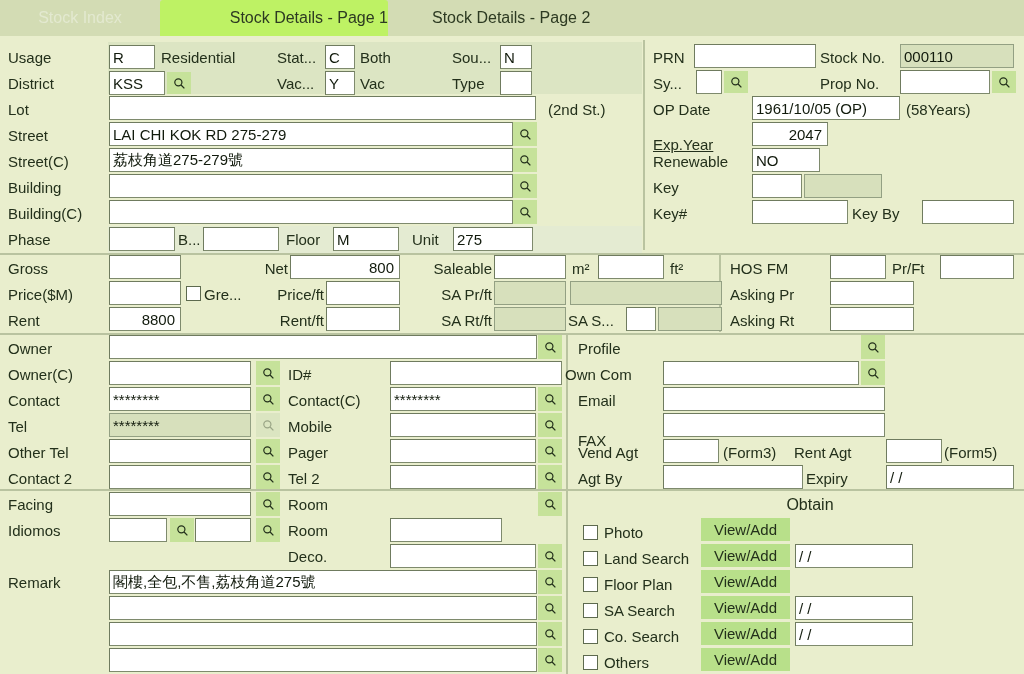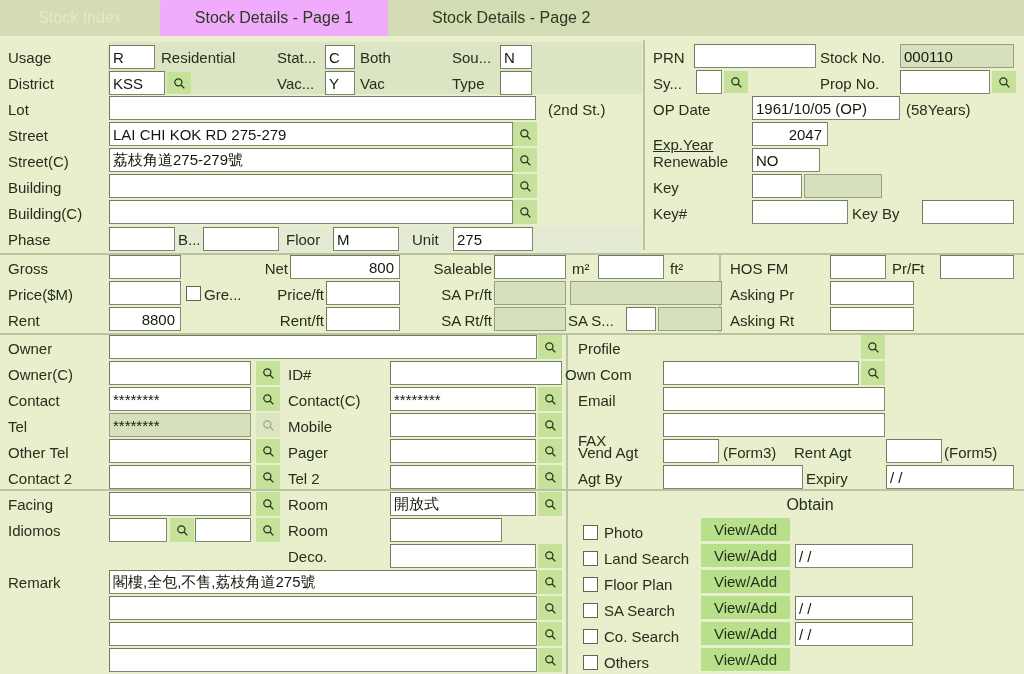--- a/index.html
+++ b/index.html
@@ -11,21 +11,21 @@
     color:#23301b;
     -webkit-font-smoothing:antialiased;
   }
   .app{position:relative;width:1024px;height:674px;}
 
   
   .tabbar{position:absolute;left:0;top:0;width:1024px;height:36px;background:#d3dcb4;}
   .tab{position:absolute;top:0;height:36px;display:flex;align-items:center;justify-content:center;
        font-size:16px;color:#2d3a22;box-sizing:border-box;}
   .tab.inactive{color:#e3e9d0;}
-  .tab.active{background:#f0abfc;border-radius:3px 3px 0 0;}
+  .tab.active{background:#bef264;border-radius:3px 3px 0 0;justify-content:flex-end;}
   .tab.plain{background:#d3dcb4;}
 
   
   .lbl{position:absolute;display:flex;align-items:center;font-size:15px;color:#23301b;white-space:nowrap;}
   .lbl.r{justify-content:flex-end;}
   .lbl.c{justify-content:center;}
 
   .fld{position:absolute;box-sizing:border-box;background:#ffffff;
        border:1px solid #7e8a6d;border-top-color:#6f7b5f;border-left-color:#6f7b5f;
        display:flex;align-items:center;padding:0 3px;font-size:15px;color:#111a0c;white-space:nowrap;overflow:hidden;}
@@ -353,21 +353,20 @@
 
   <div class="lbl" style="left:8px;top:492px;width:96px;height:24px;">Facing</div>
   <div class="fld" style="left:109px;top:492px;width:142px;height:24px;"></div>
   <div class="sbtn" style="left:256px;top:492px;width:24px;height:24px;">
     <svg width="13" height="13" viewBox="0 0 16 16">
         <circle cx="6.6" cy="6.6" r="4.4" fill="none" stroke="#23301b" stroke-width="1.5"></circle>
         <line x1="9.9" y1="9.9" x2="14" y2="14" stroke="#23301b" stroke-width="1.6"></line>
       </svg>
   </div>
   <div class="lbl" style="left:288px;top:492px;width:96px;height:24px;">Room</div>
-  <div class="fld" style="left:390px;top:492px;width:146px;height:24px;">開放式</div>
   <div class="sbtn" style="left:538px;top:492px;width:24px;height:24px;">
     <svg width="13" height="13" viewBox="0 0 16 16">
         <circle cx="6.6" cy="6.6" r="4.4" fill="none" stroke="#23301b" stroke-width="1.5"></circle>
         <line x1="9.9" y1="9.9" x2="14" y2="14" stroke="#23301b" stroke-width="1.6"></line>
       </svg>
   </div>
 
   <div class="lbl" style="left:8px;top:518px;width:96px;height:24px;">Idiomos</div>
   <div class="fld" style="left:109px;top:518px;width:58px;height:24px;"></div>
   <div class="sbtn" style="left:170px;top:518px;width:24px;height:24px;">

